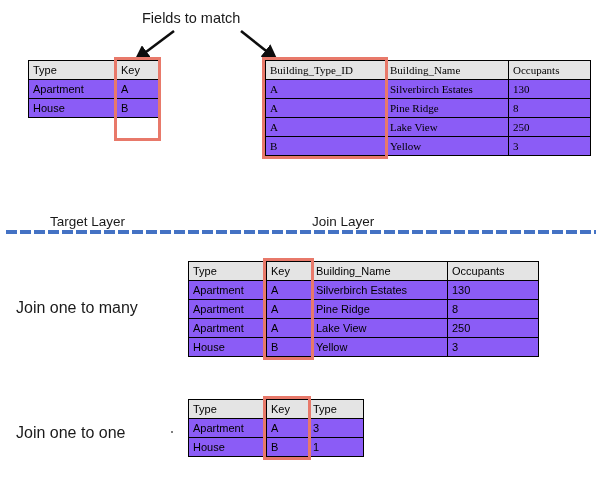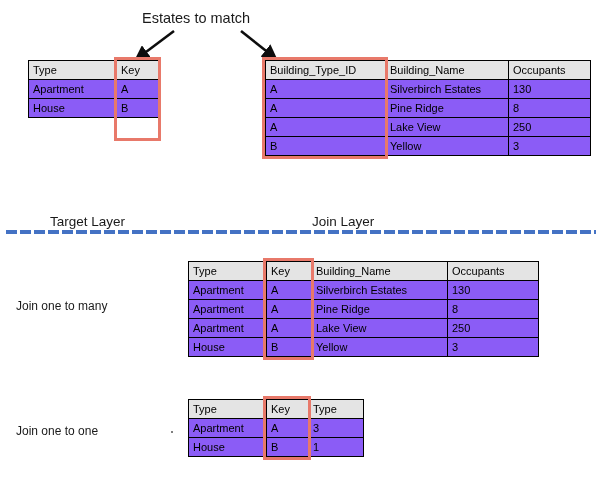--- a/index.html
+++ b/index.html
@@ -27,21 +27,21 @@
     line-height: 1;
   }
   .layer-label {
     font-size: 13.5px;
     color: #1a1a1a;
     white-space: nowrap;
     line-height: 1;
     margin-top: 32px;
   }
   .join-label {
-    font-size: 12px;
+    font-size: 16px;
     color: #1a1a1a;
     white-space: nowrap;
     line-height: 1;
   }
 
   
   table.grid {
     border-collapse: collapse;
     table-layout: fixed;
     background: #ffffff;
@@ -91,21 +91,21 @@
     position: absolute;
     width: 2px;
     height: 2px;
     background: #555;
     border-radius: 50%;
   }
 </style>
 </head>
 <body>
 
-<div class="abs caption" style="left:142px; top:11px;">Estates to match</div>
+<div class="abs caption" style="left:142px; top:11px;">Fields to match</div>
 
 <svg class="arrow-svg" style="left:132px; top:30px;" width="46" height="32" viewBox="0 0 46 32">
   <defs>
     <marker id="ah1" markerWidth="6" markerHeight="6" refX="2.2" refY="3" orient="auto" markerUnits="strokeWidth">
       <path d="M0,0 L6,3 L0,6 z" fill="#0d0d0d"></path>
     </marker>
   </defs>
   <line x1="42" y1="1" x2="10" y2="25" stroke="#0d0d0d" stroke-width="2.6" marker-end="url(#ah1)"></line>
 </svg>
 
@@ -133,21 +133,21 @@
       <td>A</td>
     </tr>
     <tr>
       <td>House</td>
       <td>B</td>
     </tr>
   </tbody>
 </table>
 <div class="redbox" style="left:114px; top:57px; width:47px; height:84px;"></div>
 
-<table class="grid abs" style="left:265px; top:60px; width:325px;">
+<table class="grid abs" style="left:265px; top:60px; width:325px;font-family:Liberation Serif, serif;">
   <colgroup>
       <col style="width:120px">
       <col style="width:123px">
       <col style="width:82px">
     </colgroup>
   <tbody>
     <tr class="hdr">
       <td>Building_Type_ID</td>
       <td>Building_Name</td>
       <td>Occupants</td>

